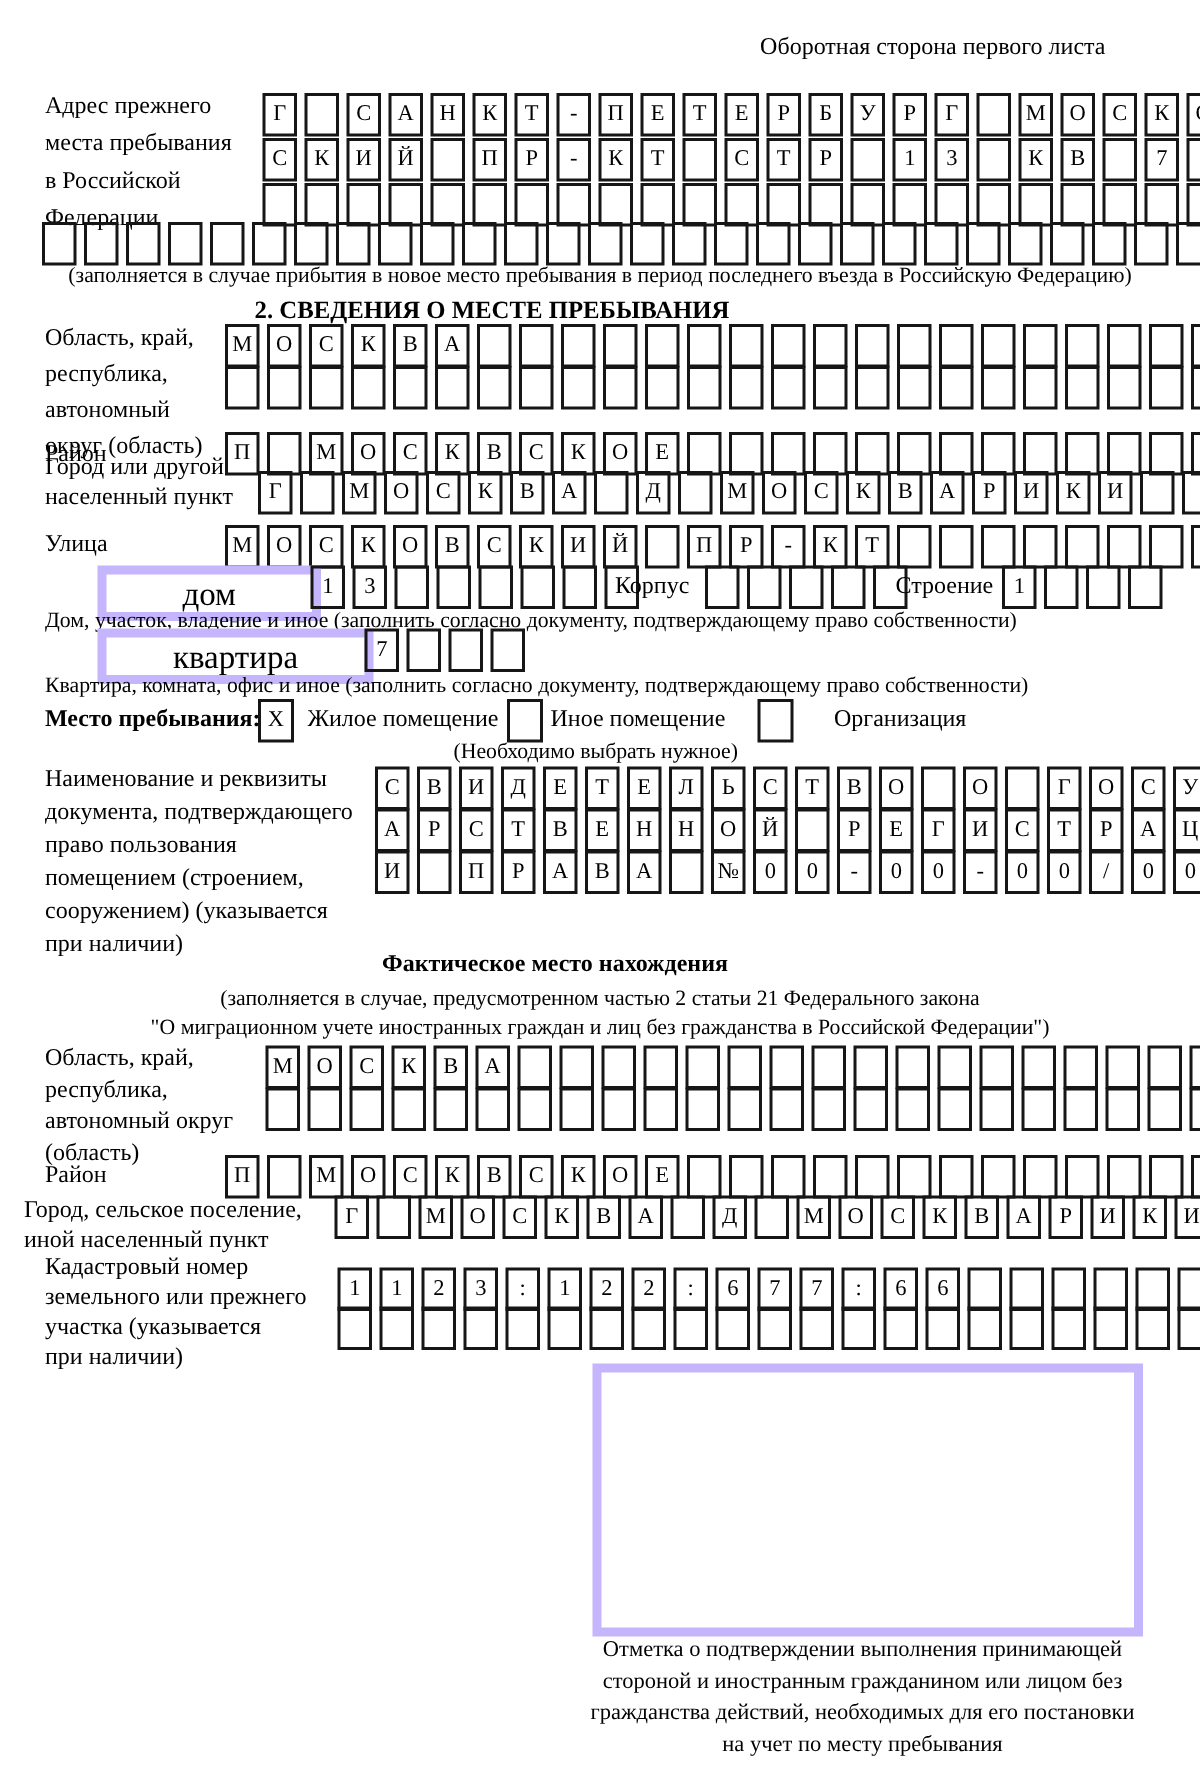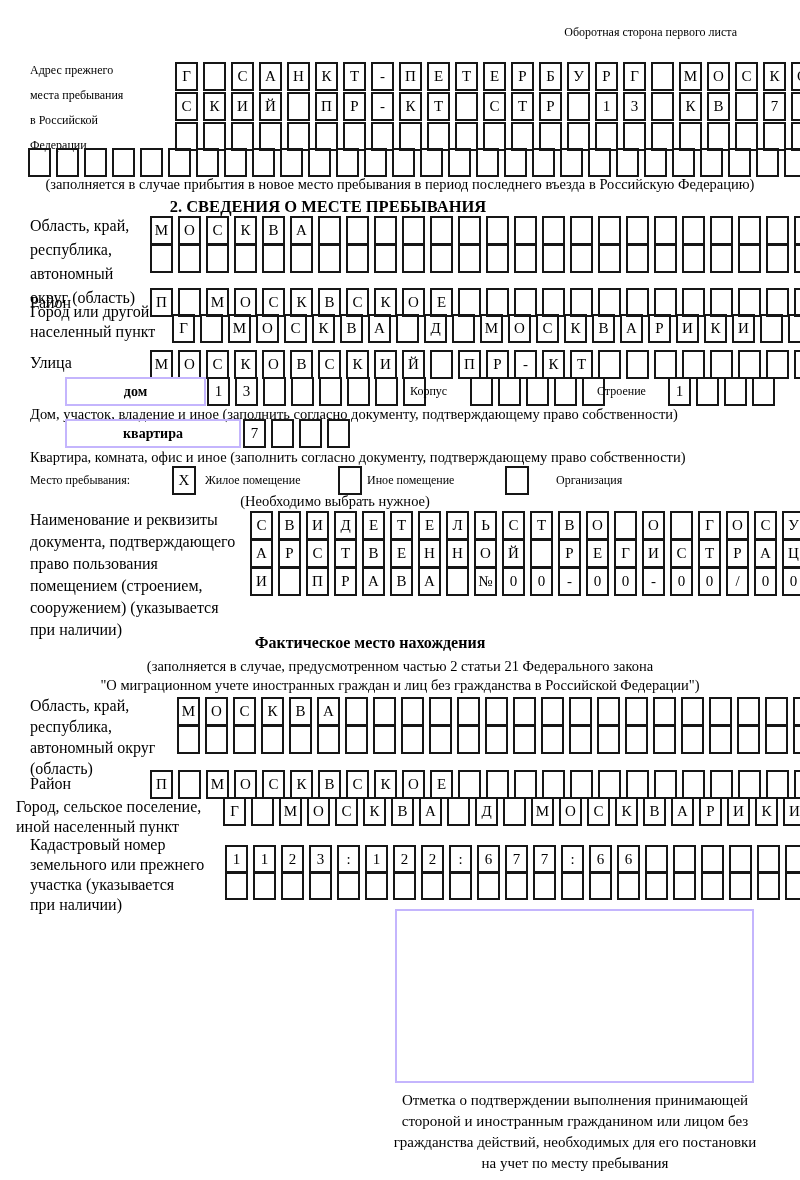--- a/index.html
+++ b/index.html
@@ -2,26 +2,26 @@
 <html><head>
 <meta charset="utf-8">
 <style>
   html,body{margin:0;padding:0;background:#fff;}
   #page{position:relative;width:800px;height:1180px;background:#ffffff;color:#000;
         font-family:"Liberation Serif",serif;overflow:hidden;}
   .lbl{position:absolute;font-size:16px;line-height:24px;white-space:pre-line;}
   .lbl.lh21{line-height:21px;}
   .lbl.lh20{line-height:20px;}
   .lbl.lh22{line-height:22px;}
-  .fs16{font-size:12px;}
+  .fs16{font-size:16px;}
   .cellrow{position:absolute;display:flex;gap:5px;}
   .cell{flex:none;width:19px;height:25px;border:2px solid #161616;box-sizing:content-box;
         display:flex;align-items:center;justify-content:center;font-size:15px;line-height:1;}
-  .wbox{position:absolute;border:2px solid #c4b5fd;display:flex;align-items:center;
-        justify-content:center;font-size:14px;font-weight:bold;}
+  .wbox{position:absolute;border:6px solid #c4b5fd;display:flex;align-items:center;
+        justify-content:center;font-size:22px;}
   .chk{position:absolute;width:20px;height:25px;border:2px solid #161616;display:flex;
        align-items:center;justify-content:center;font-size:15px;}
   .note{position:absolute;font-size:14.5px;}
   .center{text-align:center;}
   .bold{font-weight:bold;}
   .pre{white-space:pre-line;}
 </style>
 </head>
 <body>
 
@@ -313,28 +313,28 @@
 
   <div class="wbox" style="left:65px;top:419px;width:172px;height:25px;">квартира</div>
   <div class="cellrow" style="left:243px;top:419px;">
       <span class="cell">7</span>
       <span class="cell"></span>
       <span class="cell"></span>
       <span class="cell"></span>
     </div>
   <div class="note" style="left:30px;top:449px;">Квартира, комната, офис и иное (заполнить согласно документу, подтверждающему право собственности)</div>
 
-  <div class="lbl fs16" style="left:30px;top:468px;">Место пребывания:</div>
+  <div class="lbl fs16" style="left:30px;top:468px;font-weight:bold;">Место пребывания:</div>
   <div class="chk" style="left:172px;top:466px;">X</div>
   <div class="lbl fs16" style="left:205px;top:468px;">Жилое помещение</div>
   <div class="chk" style="left:338px;top:466px;"></div>
   <div class="lbl fs16" style="left:367px;top:468px;">Иное помещение</div>
   <div class="chk" style="left:505px;top:466px;"></div>
   <div class="lbl fs16" style="left:556px;top:468px;">Организация</div>
-  <div class="note center" style="left:190px;width:290px;top:493px;">(Необходимо выбрать нужное)</div>
+  <div class="note center" style="left:202px;width:290px;top:493px;text-align:right;">(Необходимо выбрать нужное)</div>
 
   <div class="lbl lh22" style="left:30px;top:509px;">Наименование и реквизиты
 документа, подтверждающего
 право пользования
 помещением (строением,
 сооружением) (указывается
 при наличии)</div>
   <div class="cellrow" style="left:250px;top:511px;">
       <span class="cell">С</span>
       <span class="cell">В</span>

